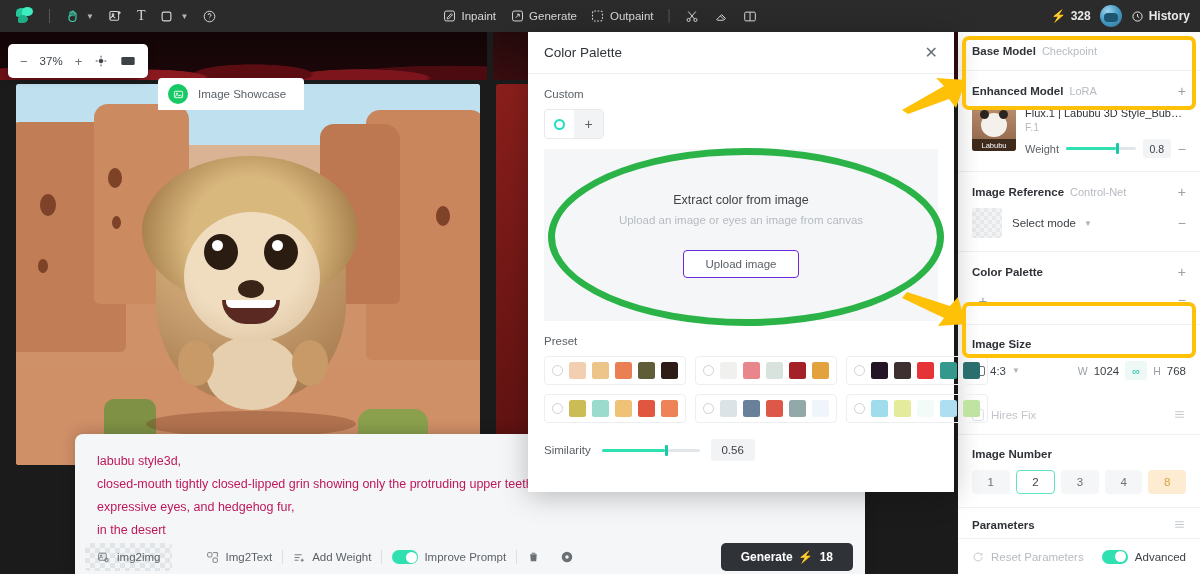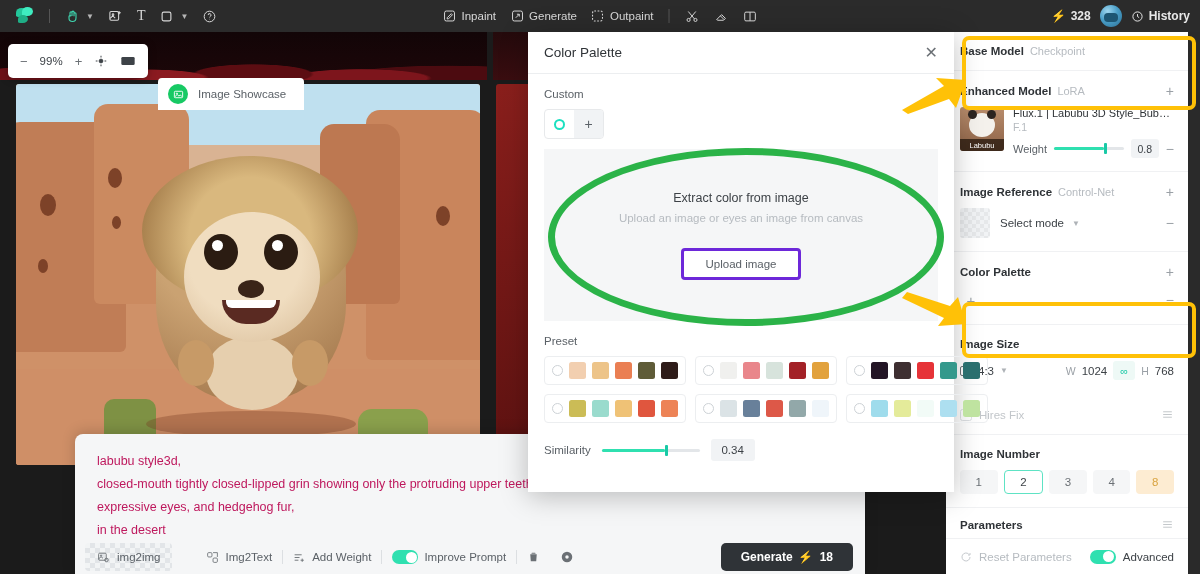--- a/index.html
+++ b/index.html
@@ -126,38 +126,38 @@
   .sec-label { font-size:11.5px; color:#5b6167; margin-bottom:9px; }
   .custom-row { display:inline-flex; border:1px solid #e7e9eb; border-radius:4px; overflow:hidden; }
   .cust-sw { width:29px; height:28px; display:flex; align-items:center; justify-content:center; cursor:pointer; }
   .cust-ring { width:11px; height:11px; border-radius:50%; border:2.5px solid #1ce0c0; }
   .cust-add { width:29px; height:28px; background:#f1f3f5; display:flex; align-items:center;
     justify-content:center; color:#5b6167; font-size:14px; cursor:pointer; }
   .extract { margin-top:10px; height:172px; background:#f5f6f7; display:flex; flex-direction:column;
     align-items:center; justify-content:center; gap:7px; }
   .ex-title { font-size:12.5px; color:#3d4247; }
   .ex-sub { font-size:11.5px; color:#b6bbc0; }
-  .ex-btn { margin-top:17px; padding:7px 22px; background:#fff; border:3px solid #6d28d9;
+  .ex-btn { margin-top:17px; padding:7px 22px; background:#fff; border:1px solid #6d28d9;
     border-radius:4px; font-size:11.5px; color:#5b6167; cursor:pointer; }
   .preset-wrap { padding: 14px 16px 0 16px; }
   .preset-grid { display:grid; grid-template-columns:repeat(3,1fr); gap:9px; margin-top:9px; }
   .preset-item { display:flex; align-items:center; gap:6px; border:1px solid #eceef0;
     border-radius:4px; padding:5px 7px; cursor:pointer; }
   .radio { width:11px; height:11px; border-radius:50%; border:1.4px solid #cdd2d6; flex:none; }
   .sw { width:17px; height:17px; border-radius:2.5px; flex:none; }
   .sim-row { display:flex; align-items:center; gap:11px; padding:16px 16px 0 16px; }
   .sim-lab { font-size:11.5px; color:#5b6167; }
   .slider { position:relative; width:98px; height:3px; background:#e3e6e9; border-radius:2px; }
   .slider .fill { position:absolute; left:0; top:0; height:3px; border-radius:2px; background:#2fe0b0; }
   .slider .knob { position:absolute; top:-4px; width:3px; height:11px; border-radius:1px; background:#19c9a6; }
   .sim-val { width:44px; height:22px; background:#f1f3f5; border-radius:3px; font-size:11.5px;
     color:#3d4247; display:flex; align-items:center; justify-content:center; }
 
   
-  .rpanel { position:absolute; right:12px; top:32px; width:242px; height:542px; background:#fff;
+  .rpanel { position:absolute; right:0; top:32px; width:242px; height:542px; background:#fff;
     z-index: 20; overflow:hidden; }
   .rsec { padding:13px 14px; border-bottom:1px solid #f0f1f3; }
   .rhd { display:flex; align-items:center; justify-content:space-between; }
   .rhd-l { display:flex; align-items:baseline; gap:6px; }
   .rtitle { font-size:11.5px; font-weight:700; color:#2f3337; }
   .rsub { font-size:11px; color:#b6bbc0; }
   .plus { color:#9aa0a6; font-size:14px; cursor:pointer; line-height:1; }
   .minus { color:#9aa0a6; font-size:14px; cursor:pointer; line-height:1; }
   .model-card { margin-top:9px; height:46px; border-radius:4px; overflow:hidden; position:relative;
     background:#0d0d0d; display:flex; align-items:center; }
@@ -365,21 +365,21 @@
         <div class="snout"></div>
         <div class="mouth"></div>
         <div class="teeth"></div>
       </div>
     </div>
     <div class="img-card2"></div>
 
     <div style="position:absolute;left:8px;top:12px;height:34px;display:flex;align-items:center;
                 background:#fff;border-radius:5px;padding:0 12px;gap:12px;box-shadow:0 1px 8px rgba(0,0,0,.3);">
       <span style="font-size:13px;color:#6b7075;cursor:pointer;">−</span>
-      <span style="font-size:11.5px;color:#3d4247;">99%</span>
+      <span style="font-size:11.5px;color:#3d4247;">37%</span>
       <span style="font-size:13px;color:#6b7075;cursor:pointer;">+</span>
       <svg width="14" height="14" viewBox="0 0 24 24" fill="none" stroke="#3d4247" stroke-width="1.7">
           <circle cx="12" cy="12" r="3.2" fill="#3d4247"></circle>
           <path d="M12 3v3M12 18v3M3 12h3M18 12h3"></path>
         </svg>
       <svg width="16" height="14" viewBox="0 0 24 20" fill="none" stroke="#3d4247" stroke-width="1.6">
           <rect x="2" y="4" width="20" height="12" rx="2" fill="#3d4247" stroke="none"></rect>
         </svg>
     </div>
 
@@ -523,21 +523,21 @@
             <span class="sw" style="background: rgb(191, 227, 160);"></span>
           </div>
         </div>
     </div>
     <div class="sim-row">
       <span class="sim-lab">Similarity</span>
       <span class="slider">
         <span class="fill" id="sim-fill" style="width: 65%;"></span>
         <span class="knob" id="sim-knob" style="left: 65%;"></span>
       </span>
-      <span class="sim-val">0.34</span>
+      <span class="sim-val">0.56</span>
     </div>
   </div>
 
   <div class="rpanel">
 
     <div class="rsec">
       <div class="rhd">
         <span class="rhd-l">
           <span class="rtitle">Base Model</span>
           <span class="rsub">Checkpoint</span>

